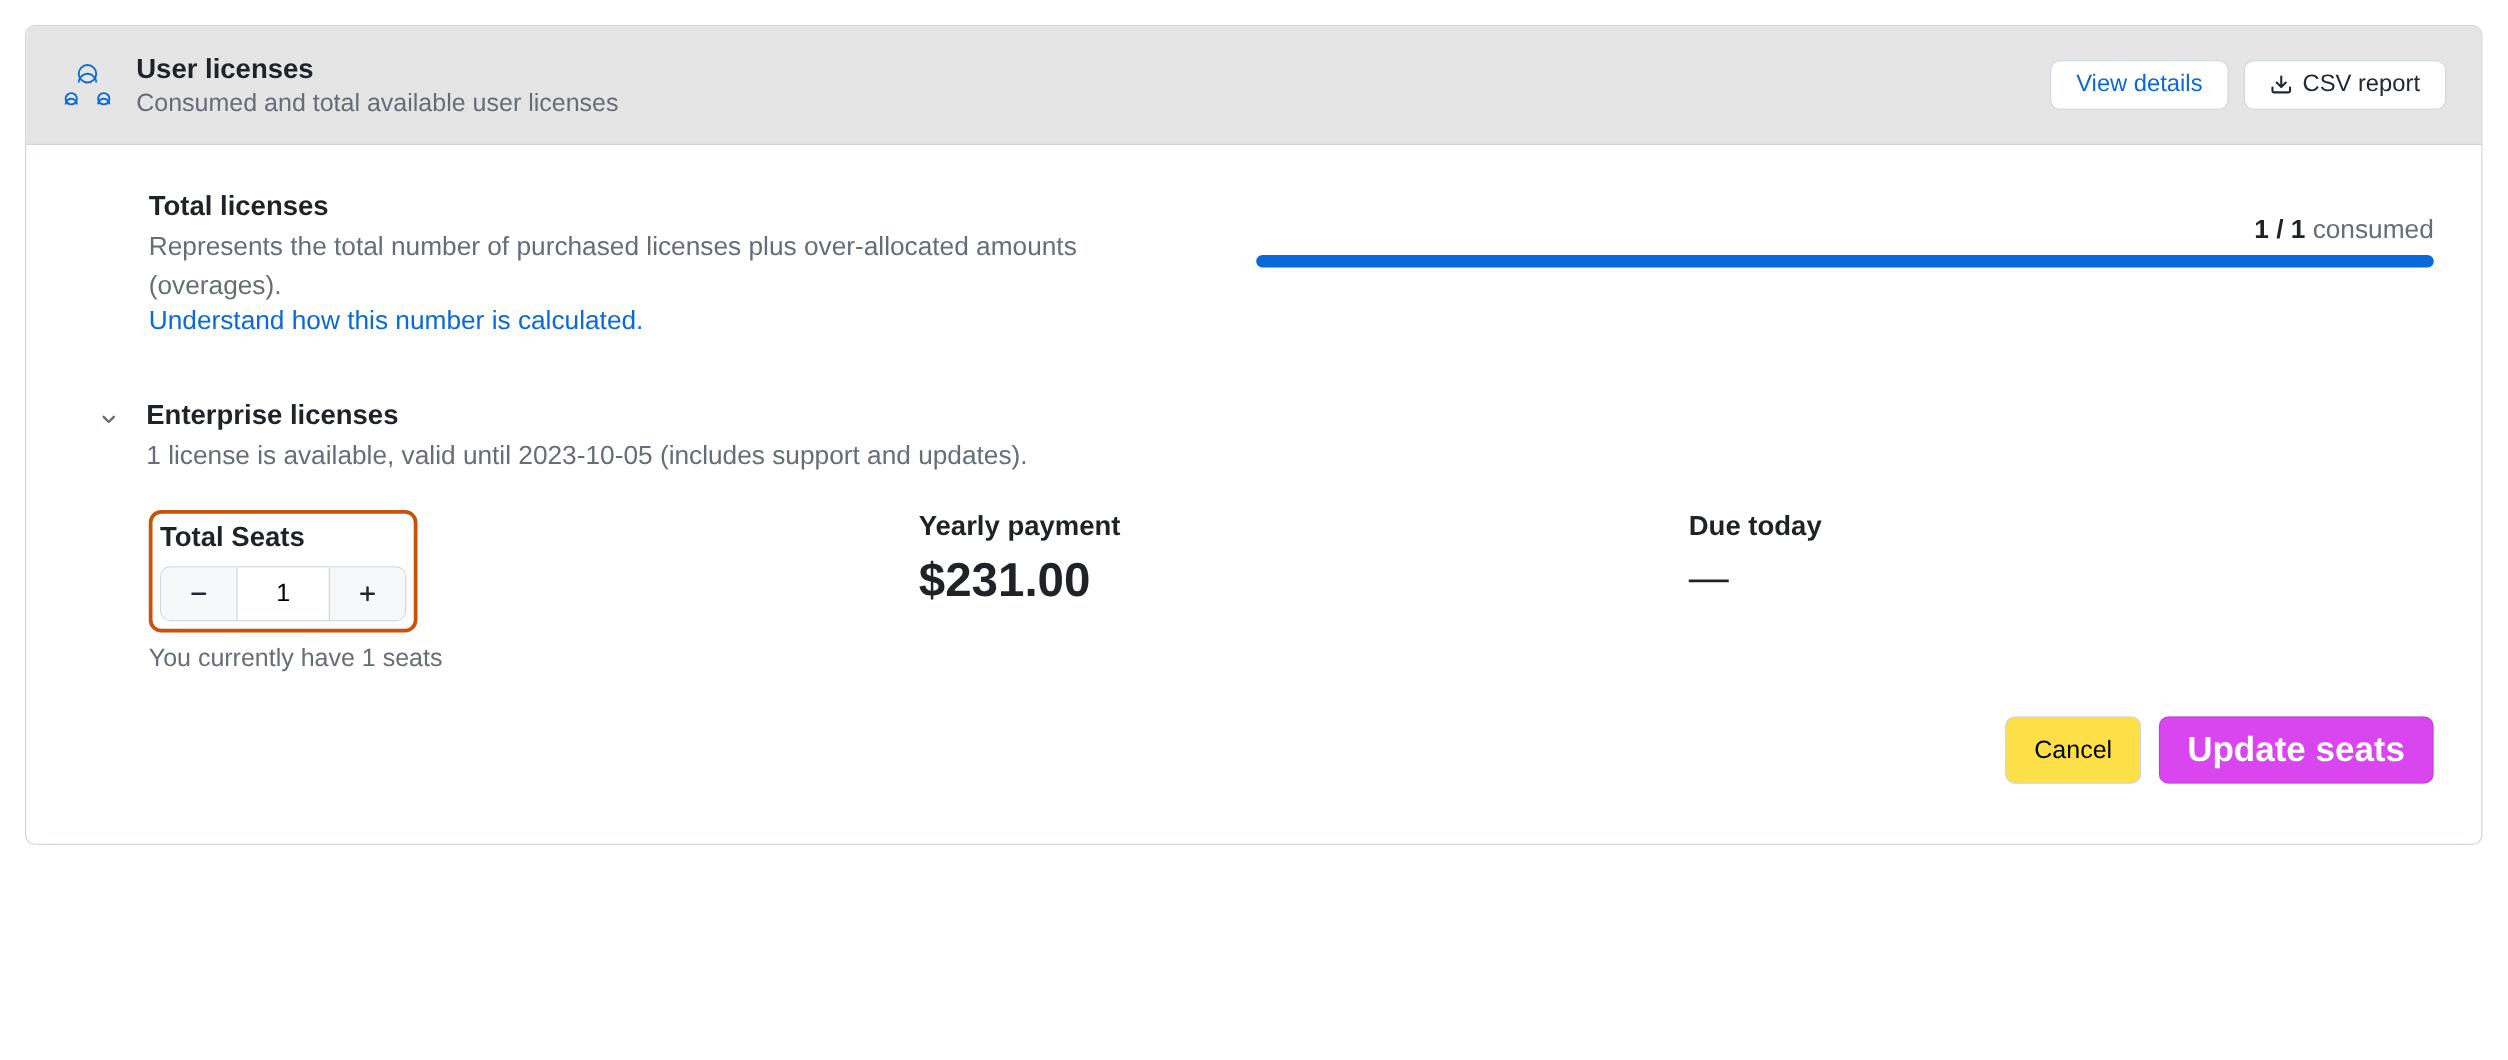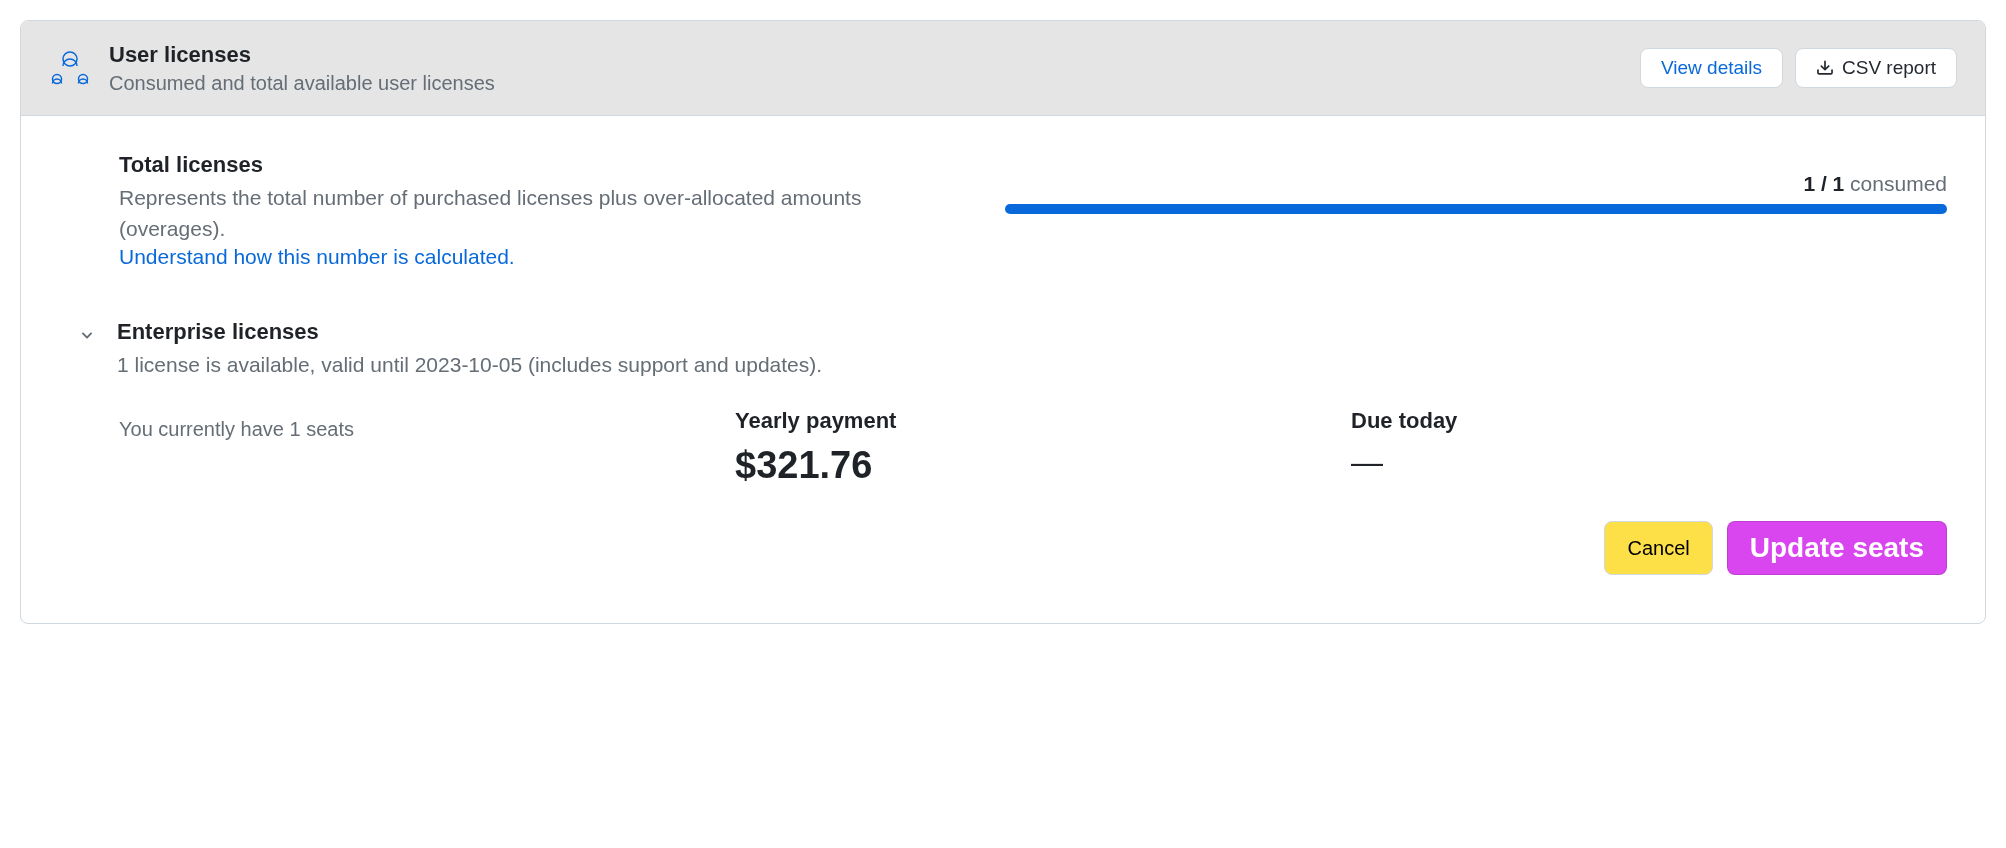--- a/index.html
+++ b/index.html
@@ -183,26 +183,42 @@
           <path d="M4.22 6.22a.75.75 0 0 1 1.06 0L8 8.94l2.72-2.72a.75.75 0 1 1 1.06 1.06l-3.25 3.25a.75.75 0 0 1-1.06 0L4.22 7.28a.75.75 0 0 1 0-1.06Z"></path>
         </svg>
       <div class="enterprise-text">
         <div class="section-title">Enterprise licenses</div>
         <div class="section-desc">1 license is available, valid until 2023-10-05 (includes support and updates).</div>
       </div>
     </div>
 
     <div class="form-grid">
       <div>
+        <div class="stepper-wrap">
+          <div class="col-label">Total Seats</div>
+          <div class="stepper">
+            <button class="step-btn">
+              <svg width="16" height="16" viewBox="0 0 16 16" fill="currentColor">
+                  <path d="M2 8a1 1 0 0 1 1-1h10a1 1 0 1 1 0 2H3a1 1 0 0 1-1-1Z"></path>
+                </svg>
+            </button>
+            <input class="step-input" value="1" style="">
+            <button class="step-btn">
+              <svg width="16" height="16" viewBox="0 0 16 16" fill="currentColor">
+                  <path d="M8 2a1 1 0 0 1 1 1v4h4a1 1 0 1 1 0 2H9v4a1 1 0 1 1-2 0V9H3a1 1 0 0 1 0-2h4V3a1 1 0 0 1 1-1Z"></path>
+                </svg>
+            </button>
+          </div>
+        </div>
         <div class="helper">You currently have 1 seats</div>
       </div>
 
       <div>
         <div class="col-label">Yearly payment</div>
-        <div class="price">$321.76</div>
+        <div class="price">$231.00</div>
       </div>
 
       <div>
         <div class="col-label">Due today</div>
         <div class="dash">—</div>
       </div>
     </div>
 
     <div class="actions-row">
       <button class="btn-default">Cancel</button>

